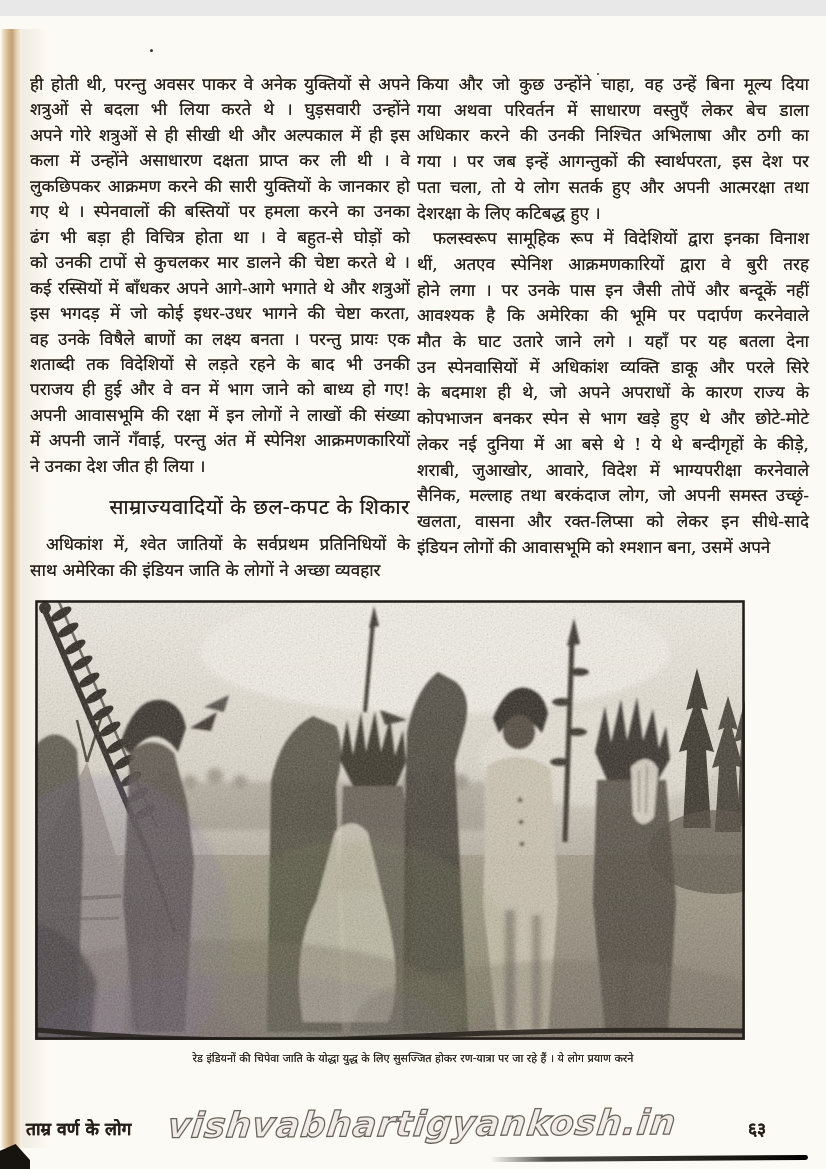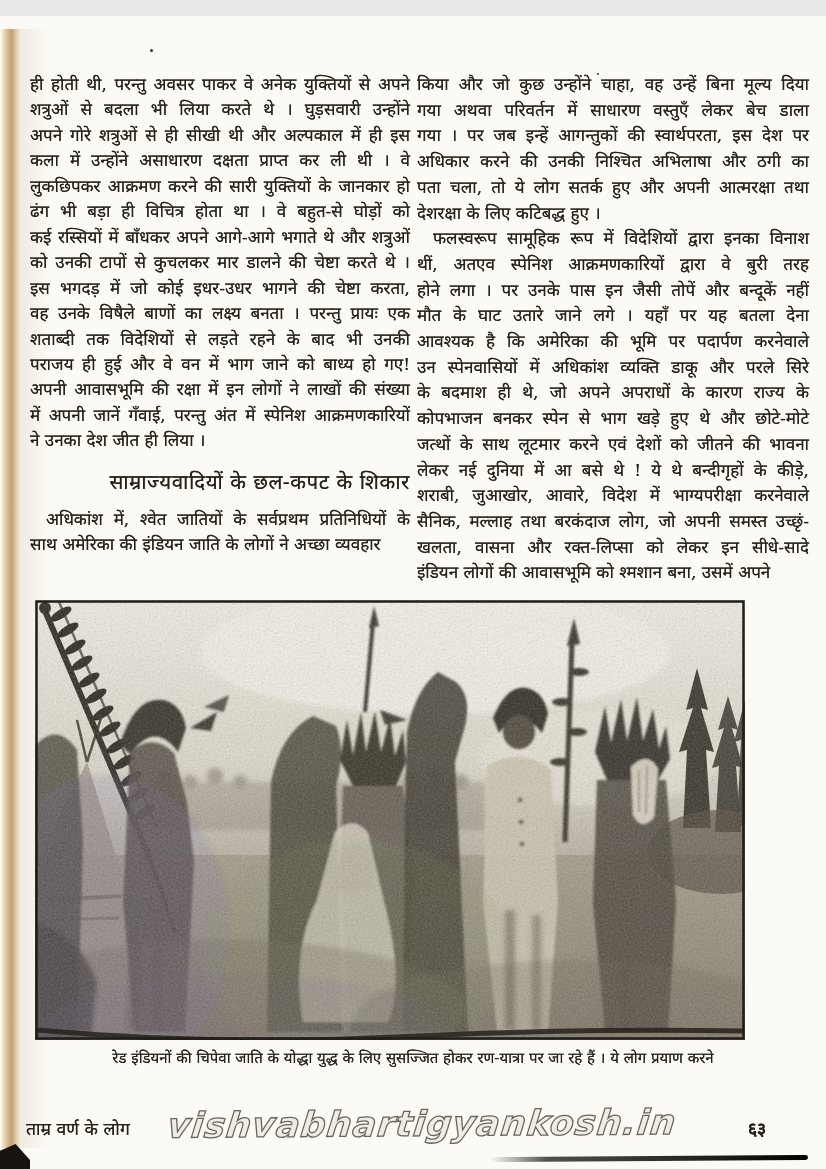--- a/index.html
+++ b/index.html
@@ -42,28 +42,28 @@
   
   .figure{
     position:absolute;left:35px;top:584px;width:710px;height:440px;
     background:#cfc9bd;
   }
   .figure svg{display:block;width:100%;height:100%;}
 
   
   .caption{
     position:absolute;left:25px;top:1029px;width:776px;
-    font-size:15px;line-height:27.5px;text-align:center;
+    font-size:11px;line-height:27.5px;text-align:center;
     text-shadow:0 0 0.5px rgba(35,28,20,0.7);
   }
   .caption .tline{text-align:center;text-align-last:center;white-space:nowrap;}
 
   
   .footer-title{
-    position:absolute;left:26px;top:1100px;font-size:17.5px;font-weight:400;
+    position:absolute;left:26px;top:1100px;font-size:17.5px;font-weight:700;
     text-shadow:0 0 0.5px rgba(35,28,20,0.8);
   }
   .watermark{
     position:absolute;left:168px;top:1088px;width:478px;text-align:center;
     font-family:"DejaVu Sans","Liberation Sans",sans-serif;
     font-size:35px;font-weight:700;font-style:italic;letter-spacing:1px;
     color:rgba(60,54,46,0.07);
     -webkit-text-stroke:1.3px rgba(66,59,50,0.78);
     transform:skewX(-7deg) rotate(-0.4deg);
   }
@@ -88,57 +88,57 @@
   <div class="speck" style="left:150px;top:33px;"></div>
   <div class="speck" style="left:597px;top:57px;width:2px;height:2px;"></div>
 
   <div class="col col-left">
     <div>
         <div class="tline">ही होती थी, परन्तु अवसर पाकर वे अनेक युक्तियों से अपने</div>
         <div class="tline">शत्रुओं से बदला भी लिया करते थे । घुड़सवारी उन्होंने</div>
         <div class="tline">अपने गोरे शत्रुओं से ही सीखी थी और अल्पकाल में ही इस</div>
         <div class="tline">कला में उन्होंने असाधारण दक्षता प्राप्त कर ली थी । वे</div>
         <div class="tline">लुकछिपकर आक्रमण करने की सारी युक्तियों के जानकार हो</div>
+        <div class="tline">गए थे । स्पेनवालों की बस्तियों पर हमला करने का उनका</div>
         <div class="tline">ढंग भी बड़ा ही विचित्र होता था । वे बहुत-से घोड़ों को</div>
+        <div class="tline">को उनकी टापों से कुचलकर मार डालने की चेष्टा करते थे ।</div>
         <div class="tline">कई रस्सियों में बाँधकर अपने आगे-आगे भगाते थे और शत्रुओं</div>
-        <div class="tline">को उनकी टापों से कुचलकर मार डालने की चेष्टा करते थे ।</div>
         <div class="tline">इस भगदड़ में जो कोई इधर-उधर भागने की चेष्टा करता,</div>
         <div class="tline">वह उनके विषैले बाणों का लक्ष्य बनता । परन्तु प्रायः एक</div>
         <div class="tline">शताब्दी तक विदेशियों से लड़ते रहने के बाद भी उनकी</div>
         <div class="tline">पराजय ही हुई और वे वन में भाग जाने को बाध्य हो गए!</div>
         <div class="tline">अपनी आवासभूमि की रक्षा में इन लोगों ने लाखों की संख्या</div>
         <div class="tline">में अपनी जानें गँवाई, परन्तु अंत में स्पेनिश आक्रमणकारियों</div>
         <div class="tline last">ने उनका देश जीत ही लिया ।</div>
       </div>
     <div class="section-heading">साम्राज्यवादियों के छल-कपट के शिकार</div>
     <div class="indent-first">
         <div class="tline">अधिकांश में, श्वेत जातियों के सर्वप्रथम प्रतिनिधियों के</div>
         <div class="tline last">साथ अमेरिका की इंडियन जाति के लोगों ने अच्छा व्यवहार</div>
       </div>
   </div>
 
   <div class="col col-right">
     <div>
         <div class="tline">किया और जो कुछ उन्होंने चाहा, वह उन्हें बिना मूल्य दिया</div>
         <div class="tline">गया अथवा परिवर्तन में साधारण वस्तुएँ लेकर बेच डाला</div>
+        <div class="tline">अधिकार करने की उनकी निश्चित अभिलाषा और ठगी का</div>
         <div class="tline">गया । पर जब इन्हें आगन्तुकों की स्वार्थपरता, इस देश पर</div>
-        <div class="tline">अधिकार करने की उनकी निश्चित अभिलाषा और ठगी का</div>
         <div class="tline">पता चला, तो ये लोग सतर्क हुए और अपनी आत्मरक्षा तथा</div>
         <div class="tline last">देशरक्षा के लिए कटिबद्ध हुए ।</div>
       </div>
     <div class="indent-first">
         <div class="tline">फलस्वरूप सामूहिक रूप में विदेशियों द्वारा इनका विनाश</div>
         <div class="tline">थीं, अतएव स्पेनिश आक्रमणकारियों द्वारा वे बुरी तरह</div>
         <div class="tline">होने लगा । पर उनके पास इन जैसी तोपें और बन्दूकें नहीं</div>
+        <div class="tline">आवश्यक है कि अमेरिका की भूमि पर पदार्पण करनेवाले</div>
         <div class="tline">मौत के घाट उतारे जाने लगे । यहाँ पर यह बतला देना</div>
-        <div class="tline">आवश्यक है कि अमेरिका की भूमि पर पदार्पण करनेवाले</div>
         <div class="tline">उन स्पेनवासियों में अधिकांश व्यक्ति डाकू और परले सिरे</div>
         <div class="tline">के बदमाश ही थे, जो अपने अपराधों के कारण राज्य के</div>
         <div class="tline">कोपभाजन बनकर स्पेन से भाग खड़े हुए थे और छोटे-मोटे</div>
-        <div class="tline">जत्थों के साथ लूटमार करने एवं देशों को जीतने की भावना</div>
         <div class="tline">लेकर नई दुनिया में आ बसे थे ! ये थे बन्दीगृहों के कीड़े,</div>
         <div class="tline">शराबी, जुआखोर, आवारे, विदेश में भाग्यपरीक्षा करनेवाले</div>
         <div class="tline">सैनिक, मल्लाह तथा बरकंदाज लोग, जो अपनी समस्त उच्छृं-</div>
         <div class="tline">खलता, वासना और रक्त-लिप्सा को लेकर इन सीधे-सादे</div>
         <div class="tline last">इंडियन लोगों की आवासभूमि को श्मशान बना, उसमें अपने</div>
       </div>
   </div>
 
   <div class="figure" role="img" aria-label="रेड इंडियन (चिपेवा) योद्धाओं का धुंधला हाफ़टोन चित्र — पंखदार शिरोभूषण और भाले लिए खड़े योद्धा">
     <svg viewBox="0 0 710 440" preserveAspectRatio="none">

